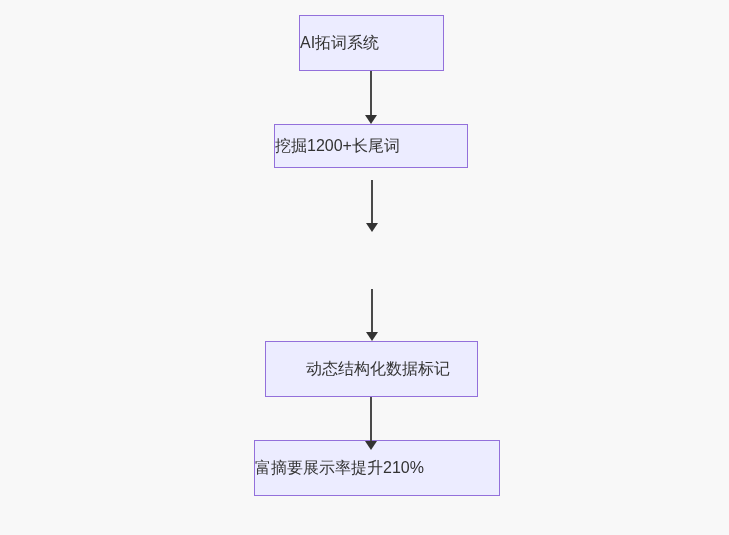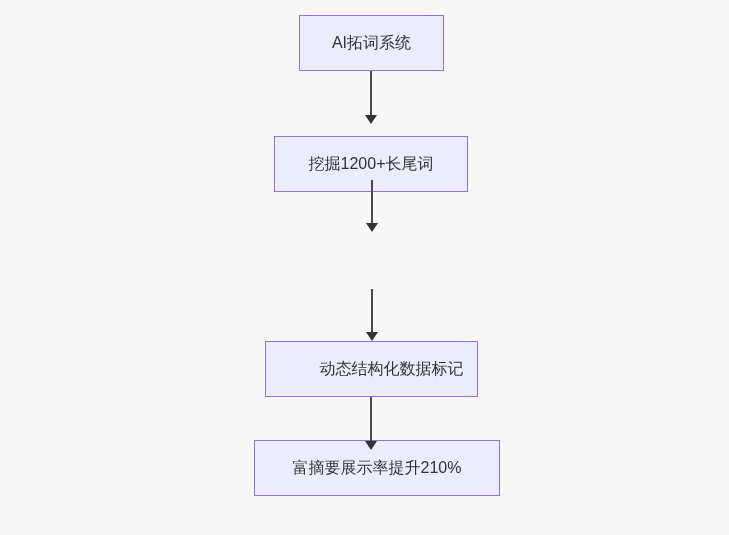--- a/index.html
+++ b/index.html
@@ -15,21 +15,20 @@
     background: #f8f8f8;
     overflow: hidden;
   }
   .node {
     position: absolute;
     box-sizing: border-box;
     background: #ECECFF;
     border: 1.5px solid #9370DB;
     display: flex;
     align-items: center;
-    justify-content: center;
   }
   .node-label {
     color: #333333;
     font-size: 16px;
     line-height: 1.2;
     white-space: nowrap;
     text-align: center;
   }
   .edge-line {
     position: absolute;
@@ -46,21 +45,21 @@
   }
 </style>
 </head>
 <body>
 
 <div id="canvas">
 
   <div class="node" style="left: 299px; top: 15px; width: 145px; height: 56px;">
     <span class="node-label">AI拓词系统</span>
   </div>
-  <div class="node" style="left: 274px; top: 136px; width: 194px; height: 56px;">
+  <div class="node" style="left: 274px; top: 124px; width: 194px; height: 44px;">
     <span class="node-label">挖掘1200+长尾词</span>
   </div>
   <div class="node" style="left: 265px; top: 341px; width: 213px; height: 56px; padding-left: 40px;">
     <span class="node-label">动态结构化数据标记</span>
   </div>
   <div class="node" style="left: 254px; top: 440px; width: 246px; height: 56px;">
     <span class="node-label">富摘要展示率提升210%</span>
   </div>
 
   <div>

